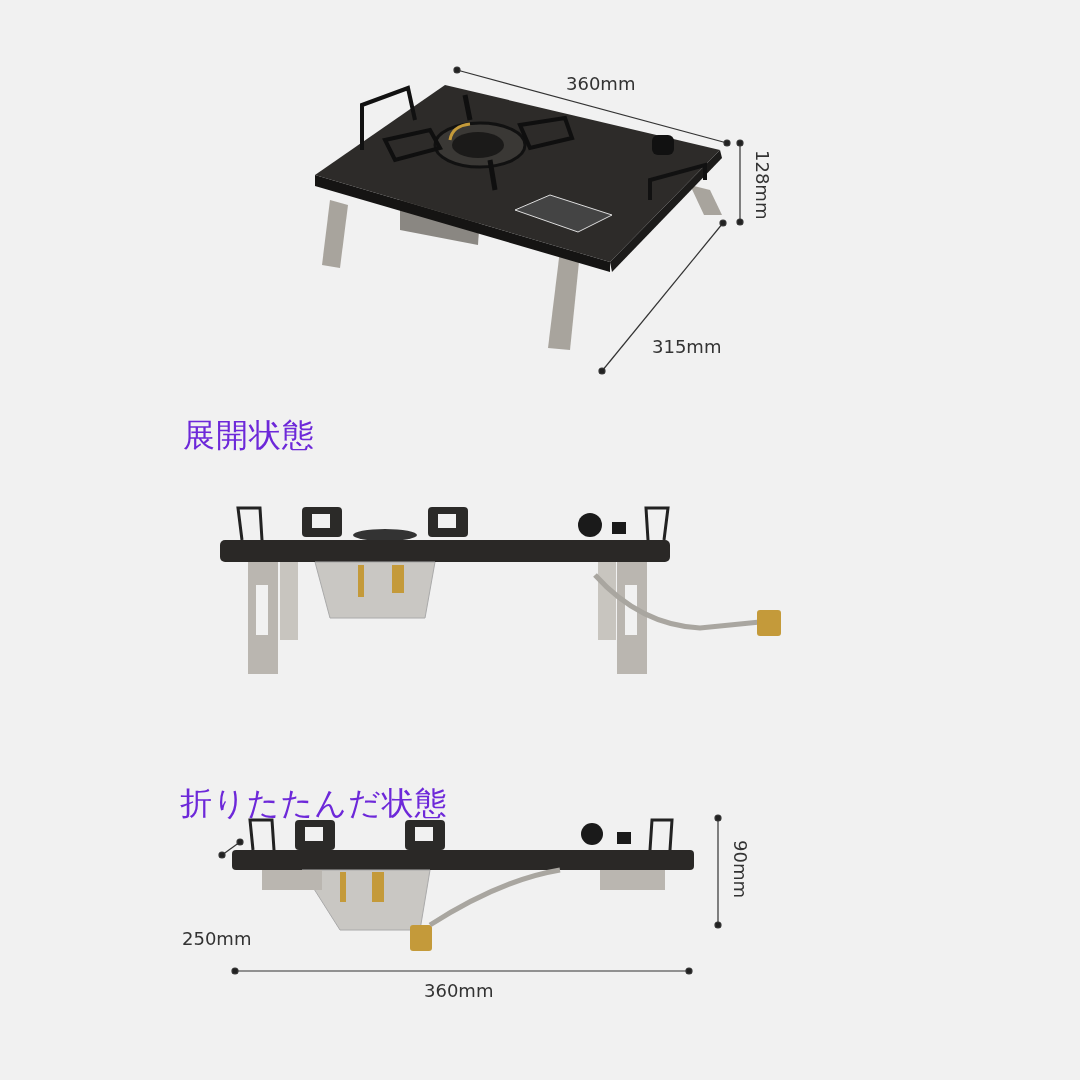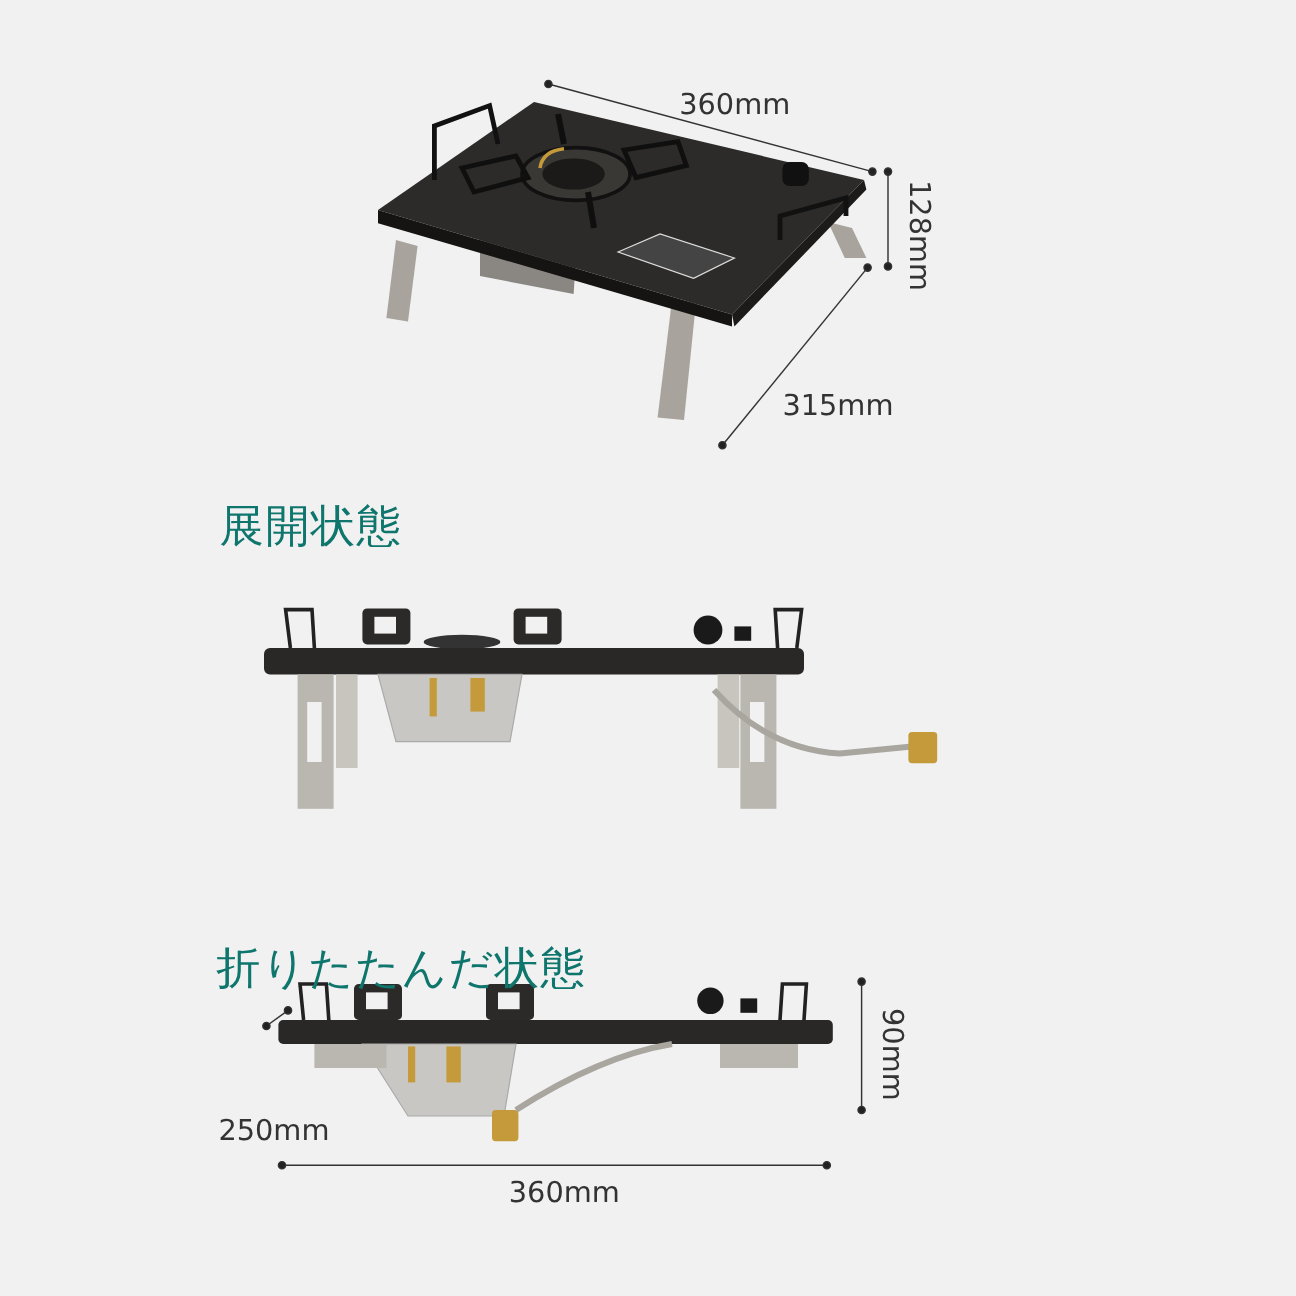--- a/index.html
+++ b/index.html
@@ -1,20 +1,20 @@
 <!DOCTYPE html>
 <html><head>
 <meta charset="utf-8">
 <style>
   html,body{margin:0;padding:0;}
   body{width:1080px;height:1080px;background:#f1f1f1;position:relative;overflow:hidden;font-family:"DejaVu Sans","Liberation Sans",sans-serif;color:#222;}
   .abs{position:absolute;}
-  .dim{font-size:24px;color:#333;}
+  .dim{font-size:18px;color:#333;}
   .vert{writing-mode:vertical-rl;}
-  .title{font-size:37px;color:#0f766e;letter-spacing:1px;}
+  .title{font-size:32px;color:#6d28d9;letter-spacing:1px;}
   svg{position:absolute;left:0;top:0;}
 </style>
 </head>
 <body>
 
 <svg width="1080" height="1080" viewBox="0 0 1080 1080">
 
   <g>
 
     <polygon points="330,200 348,205 340,268 322,265" fill="#a8a49d"></polygon>
@@ -113,20 +113,20 @@
     <circle cx="718" cy="818" r="3"></circle>
       <circle cx="718" cy="925" r="3"></circle>
     <line x1="235" y1="971" x2="689" y2="971"></line>
     <circle cx="235" cy="971" r="3"></circle>
       <circle cx="689" cy="971" r="3"></circle>
   </g>
 </svg>
 
 <div class="abs dim" style="left:566px;top:73px;">360mm</div>
 <div class="abs dim vert" style="left:752px;top:150px;">128mm</div>
-<div class="abs dim" style="left:652px;top:324px;">315mm</div>
+<div class="abs dim" style="left:652px;top:336px;">315mm</div>
 
 <div class="abs title" style="left:183px;top:414px;">展開状態</div>
 
 <div class="abs title" style="left:180px;top:782px;">折りたたんだ状態</div>
 <div class="abs dim" style="left:182px;top:928px;">250mm</div>
 <div class="abs dim vert" style="left:730px;top:840px;">90mm</div>
 <div class="abs dim" style="left:424px;top:980px;">360mm</div>
 
 </body></html>

